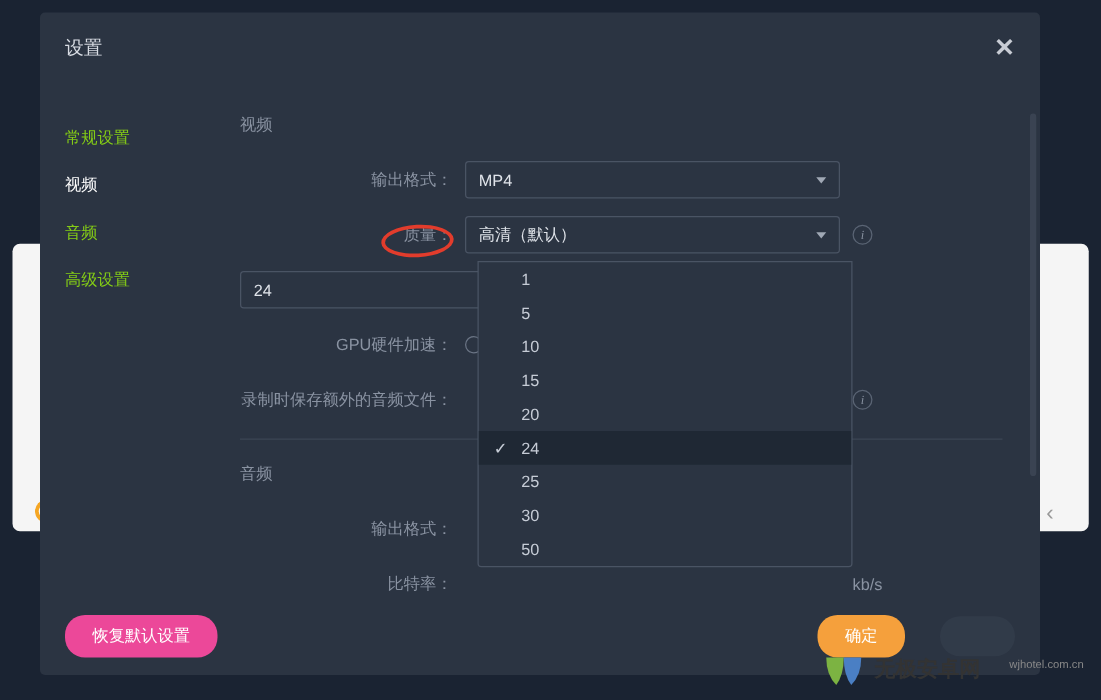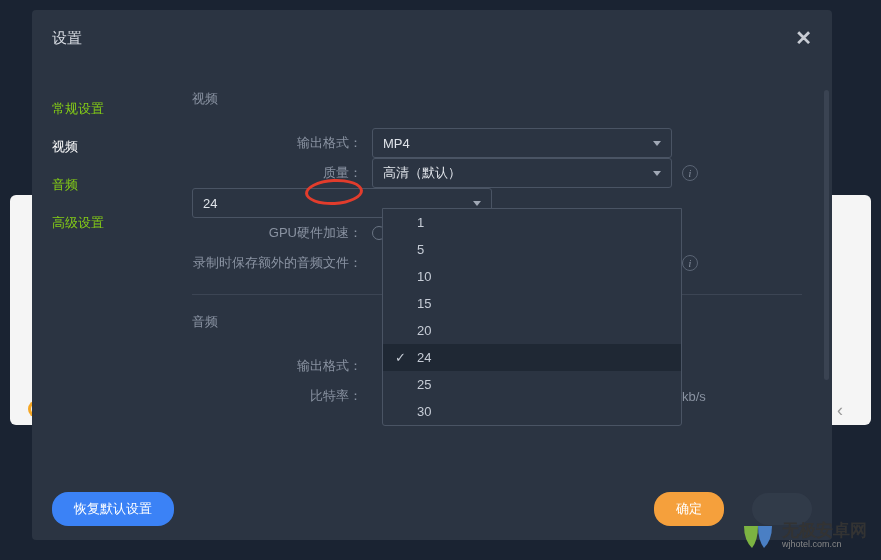--- a/index.html
+++ b/index.html
@@ -85,20 +85,21 @@
       position: relative;
     }
     .section-title {
       color: #8a93a2;
       font-size: 13px;
       margin-bottom: 20px;
     }
     .form-row {
       display: flex;
       align-items: center;
+      margin-bottom: 14px;
       min-height: 30px;
     }
     .form-label {
       width: 180px;
       text-align: right;
       color: #8a93a2;
       font-size: 13px;
       padding-right: 10px;
     }
     .select-box {
@@ -203,21 +204,21 @@
       align-items: center;
     }
     .btn {
       padding: 8px 22px;
       border-radius: 16px;
       font-size: 13px;
       cursor: pointer;
       border: none;
       color: #fff;
     }
-    .btn-secondary { background: #3b82f6; }
+    .btn-secondary { background: #ec4899; }
     .btn-primary { background: #f5a03c; }
     .btn-hidden {
       background: #3c4656;
       width: 60px;
       height: 32px;
       border-radius: 16px;
       margin-left: 10px;
       opacity: 0.4;
     }
     .right-btns { display: flex; align-items: center; gap: 18px; }
@@ -229,22 +230,23 @@
       align-items: center;
       gap: 6px;
       z-index: 20;
     }
     .wm-logo {
       width: 36px; height: 36px;
       position: relative;
     }
     .wm-text {
       display: flex;
-      flex-direction: column;
+      flex-direction: row;
       line-height: 1.1;
+      gap: 23px;
     }
     .wm-cn { color: #333; font-size: 17px; font-weight: bold; }
     .wm-en { color: #888; font-size: 9px; }
   </style>
 </head>
 <body>
 
 <div class="backdrop">
   <div class="backdrop-orange"></div>
   <div class="backdrop-chevron">‹</div>
@@ -321,20 +323,21 @@
 
       <div class="dropdown-panel">
         <div class="dropdown-item">1</div>
         <div class="dropdown-item">5</div>
         <div class="dropdown-item">10</div>
         <div class="dropdown-item">15</div>
         <div class="dropdown-item">20</div>
         <div class="dropdown-item selected">24</div>
         <div class="dropdown-item">25</div>
         <div class="dropdown-item">30</div>
+        <div class="dropdown-item">50</div>
       </div>
     </div>
   </div>
 
   <div class="dialog-footer">
     <button class="btn btn-secondary">恢复默认设置</button>
     <div class="right-btns">
       <button class="btn btn-primary">确定</button>
       <div class="btn-hidden"></div>
     </div>

